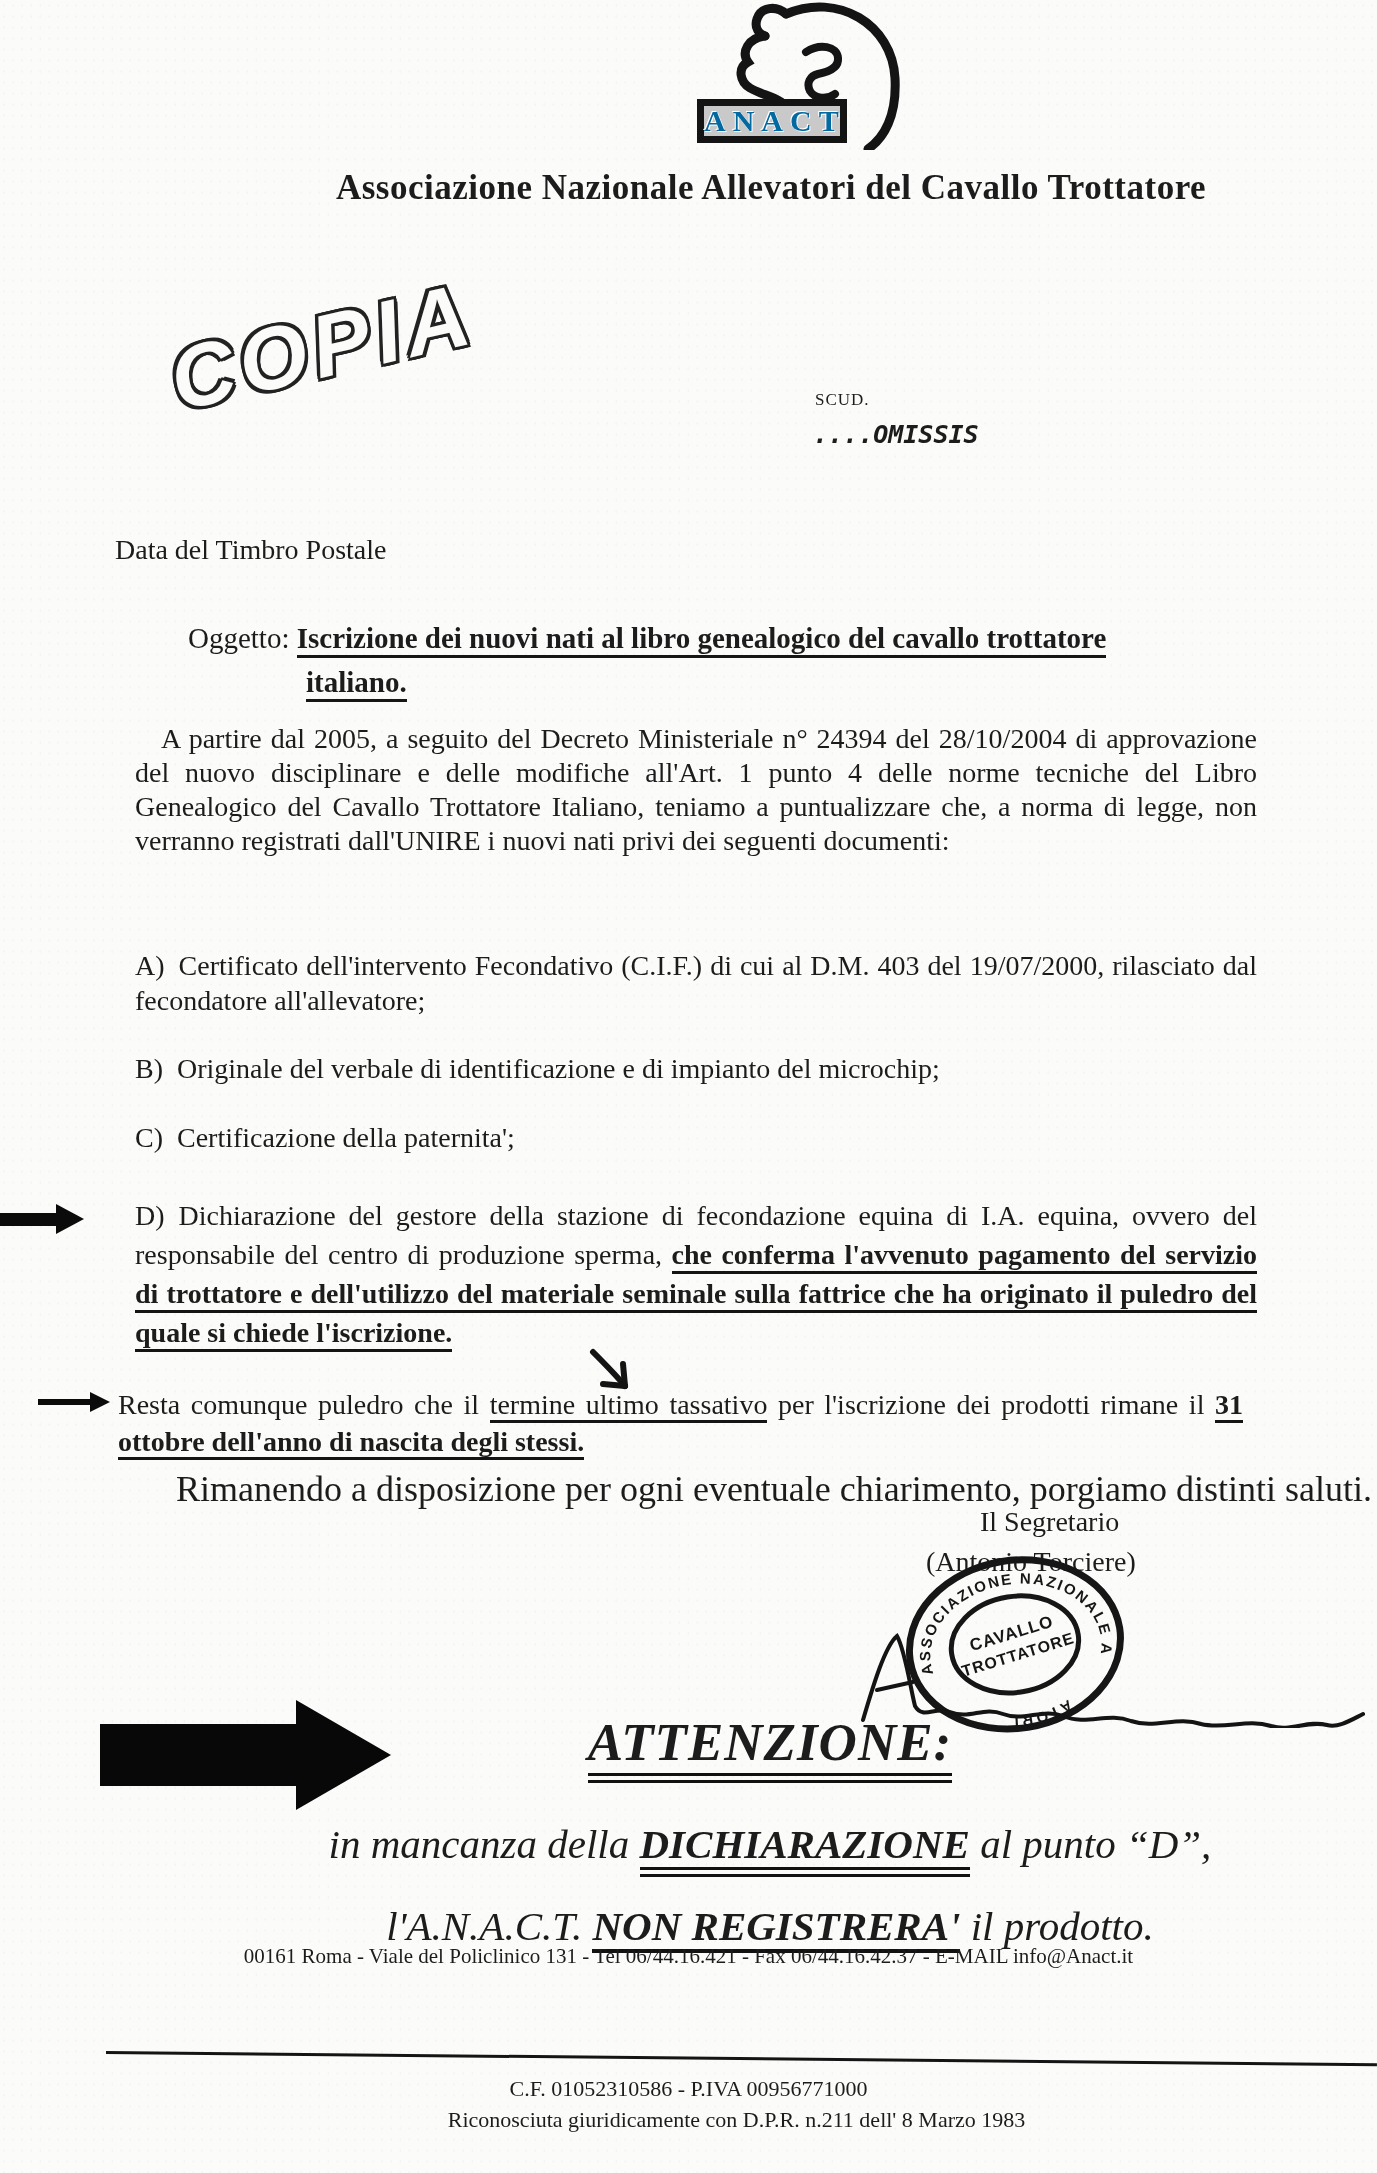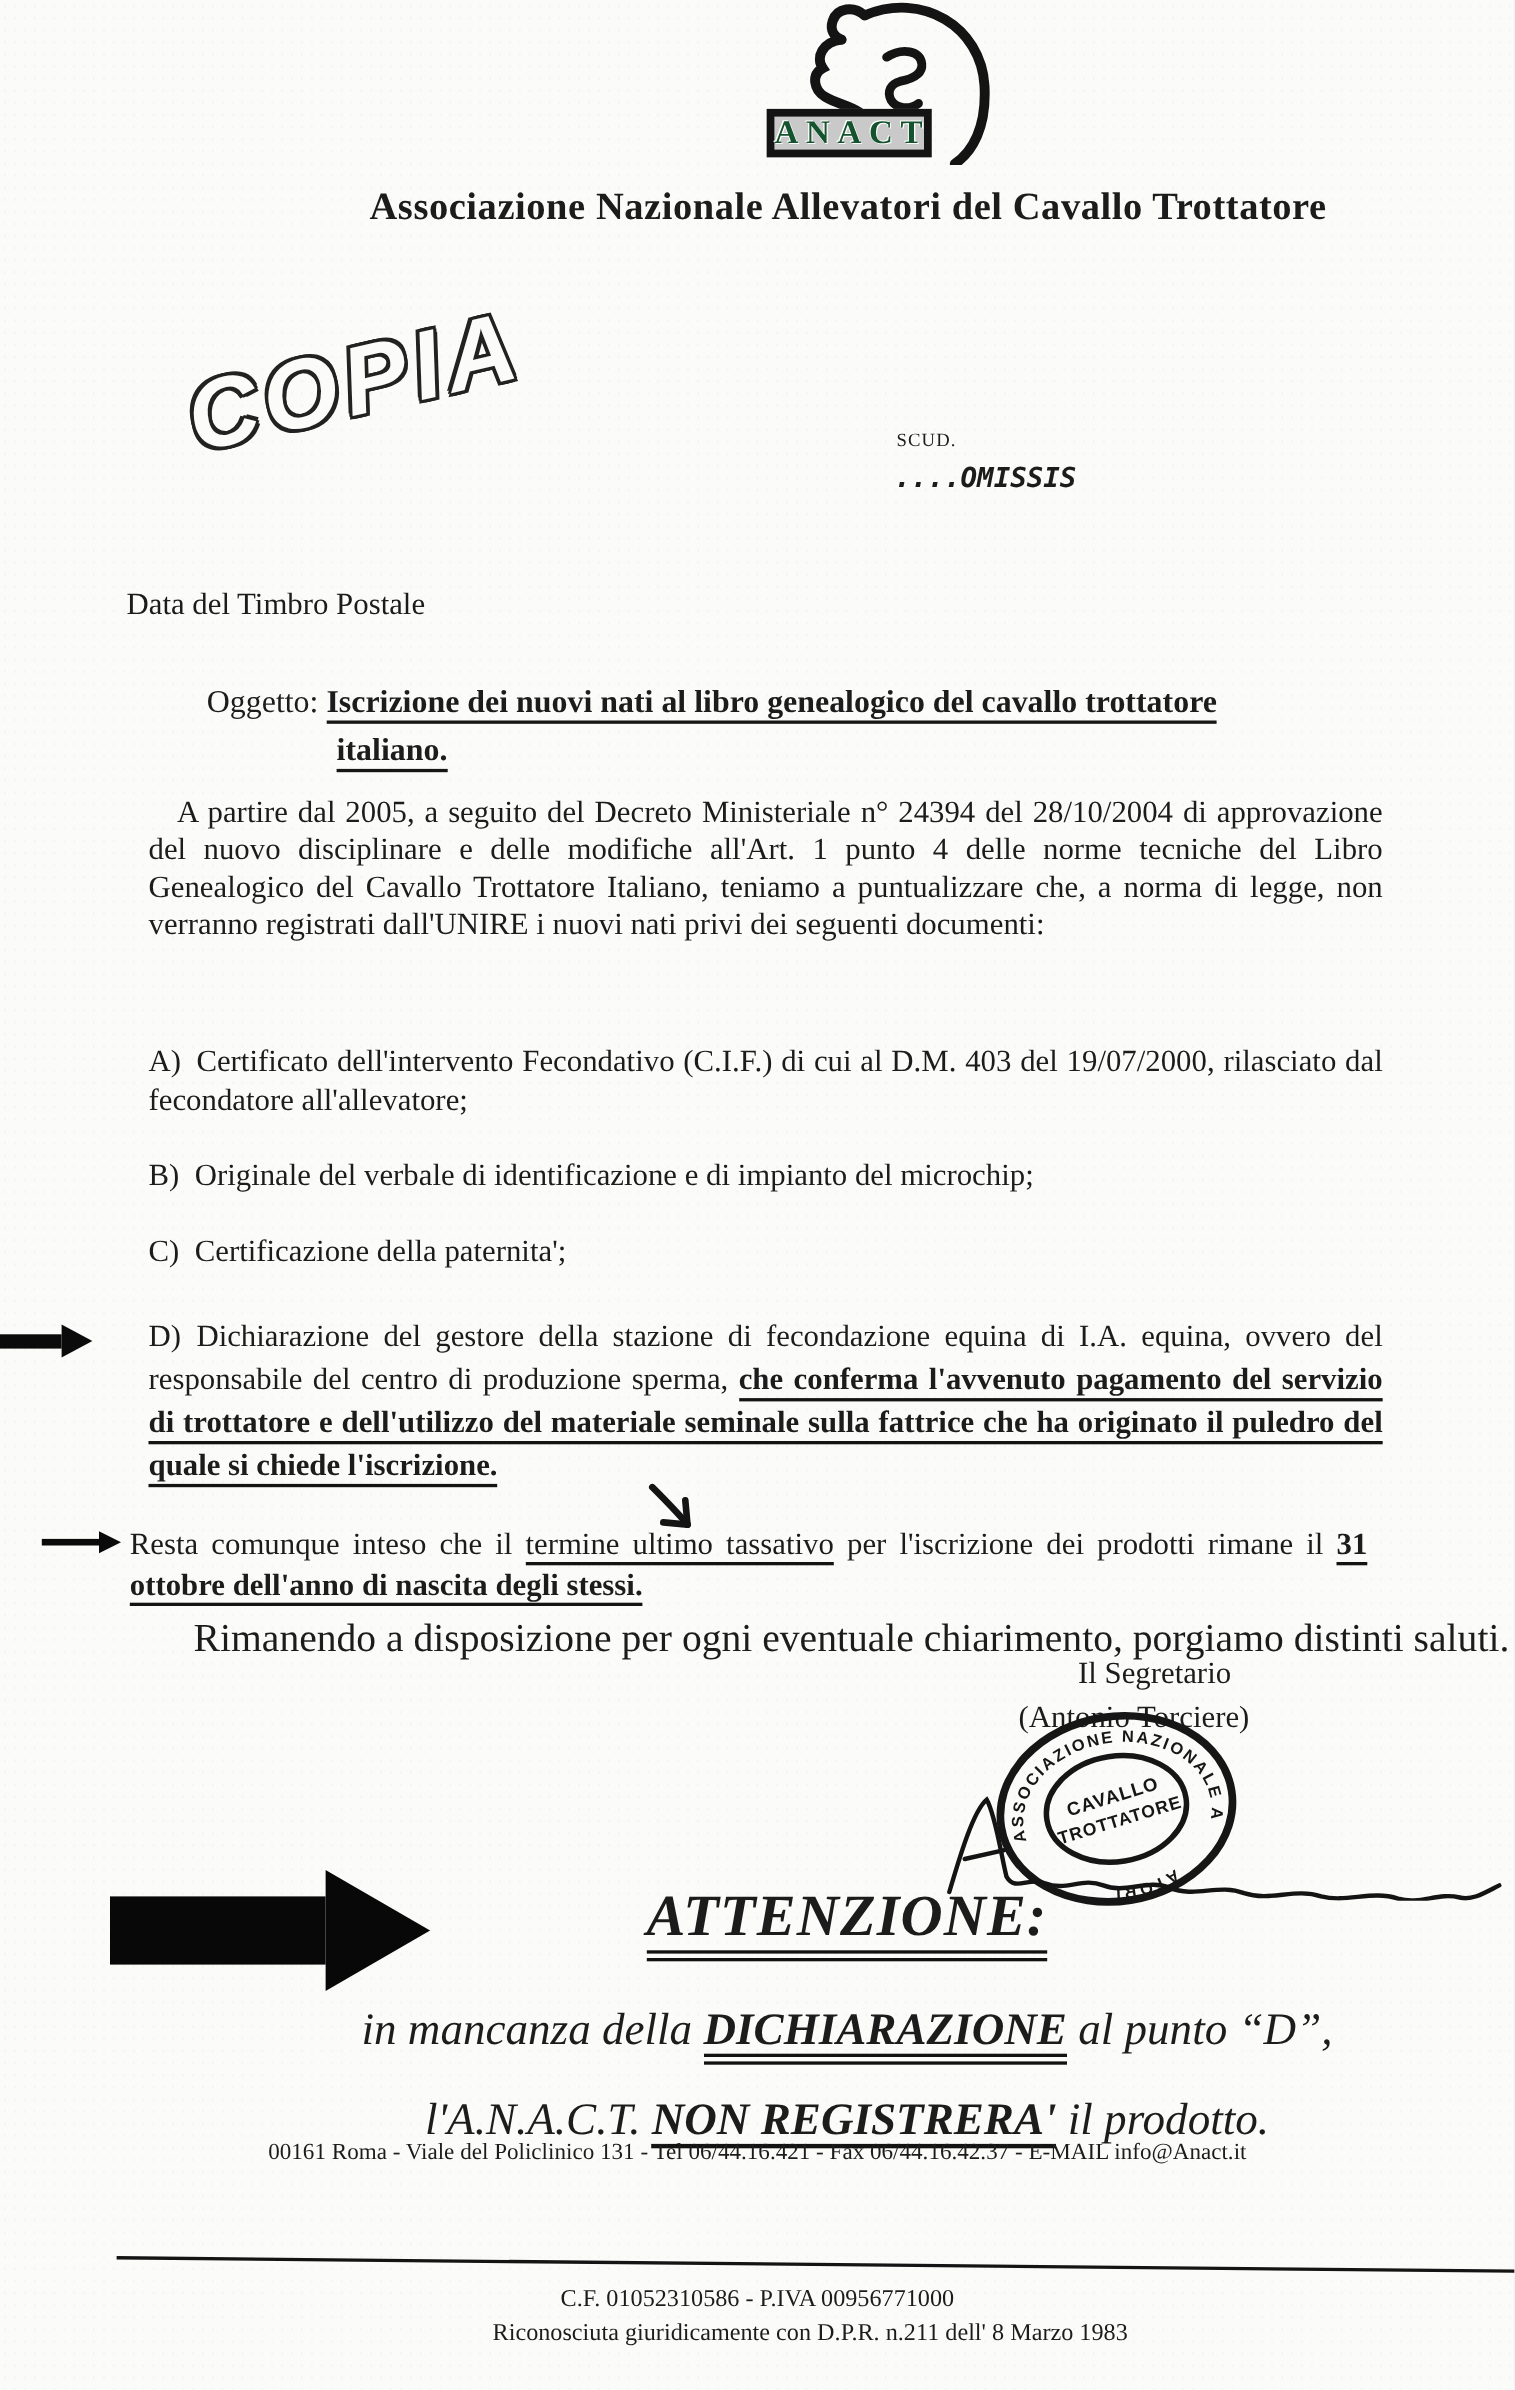--- a/index.html
+++ b/index.html
@@ -11,21 +11,21 @@
     font-family:"Liberation Serif", serif;
     color:#1c1c1c;overflow:hidden;
   }
   .abs{position:absolute;}
 
   
   .logo-box{
     position:absolute;left:697px;top:99px;width:136px;height:30px;
     border:7px solid #141414;background:#c9c9c9;
     text-align:center;line-height:30px;
-    font-weight:bold;font-size:30px;letter-spacing:7px;color:#14532d;
+    font-weight:bold;font-size:30px;letter-spacing:7px;color:#0369a1;
     text-shadow:1px 1px 0 #fff,-1px -1px 0 #fff;
   }
   .org-name{left:165px;right:0;top:168px;text-align:center;
     font-size:35px;font-weight:bold;letter-spacing:.5px;}
 
   
   .copia{
     left:168px;top:296px;font-family:"Liberation Sans",sans-serif;
     font-weight:800;font-style:italic;font-size:88px;letter-spacing:6px;
     color:#fbfbf9;transform:rotate(-13deg);
@@ -152,21 +152,21 @@
 
   <svg class="abs" style="left:585px;top:1348px;" width="60" height="52" viewBox="0 0 60 52">
     <g fill="none" stroke="#141414" stroke-width="6" stroke-linecap="round">
       <path d="M 8,4 C 18,14 30,26 40,38"></path>
       <path d="M 40,38 L 38,16"></path>
       <path d="M 40,38 L 18,36"></path>
     </g>
   </svg>
 
   <div class="abs para deadline">
-    <span>Resta comunque inteso che il </span><span class="hand-u">termine ultimo tassativo</span><span> per l'iscrizione dei prodotti rimane il </span><span class="bold-u">31 ottobre dell'anno di nascita degli stessi.</span>
+    <span>Resta comunque puledro che il </span><span class="hand-u">termine ultimo tassativo</span><span> per l'iscrizione dei prodotti rimane il </span><span class="bold-u">31 ottobre dell'anno di nascita degli stessi.</span>
   </div>
 
   <div class="abs closing">Rimanendo a disposizione per ogni eventuale chiarimento, porgiamo distinti saluti.</div>
 
   <div class="abs sig-role">Il Segretario</div>
   <div class="abs sig-name">(Antonio Torciere)</div>
 
   <svg class="abs" style="left:900px;top:1552px;transform:rotate(-9deg);" width="235" height="185" viewBox="0 0 235 185">
     <defs>
       <path id="sealArcTop" d="M 31,112 A 86,66 0 1 1 199,112"></path>

